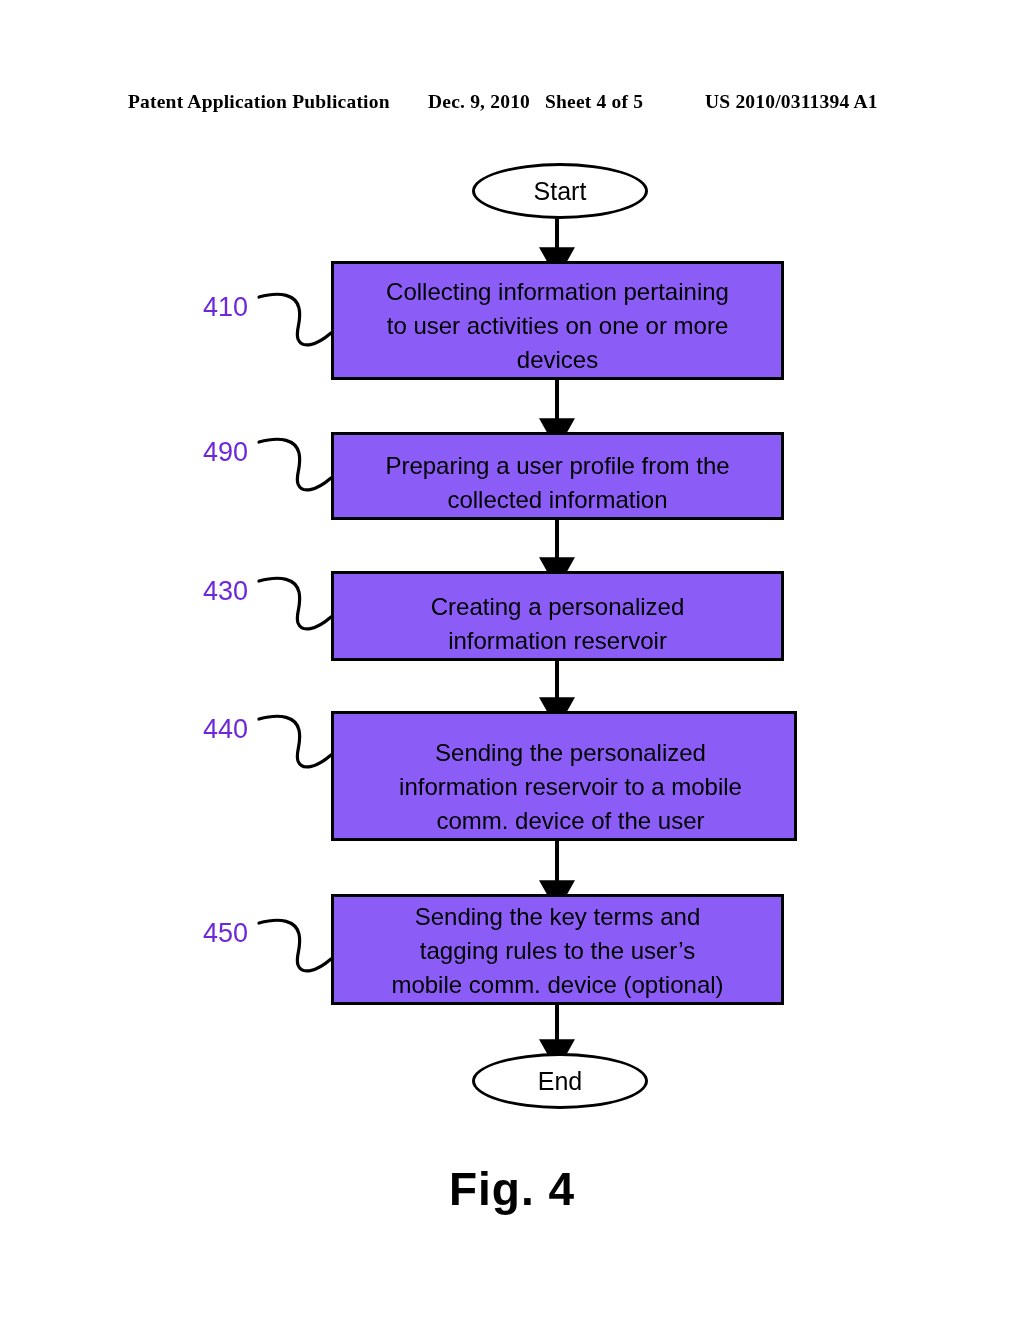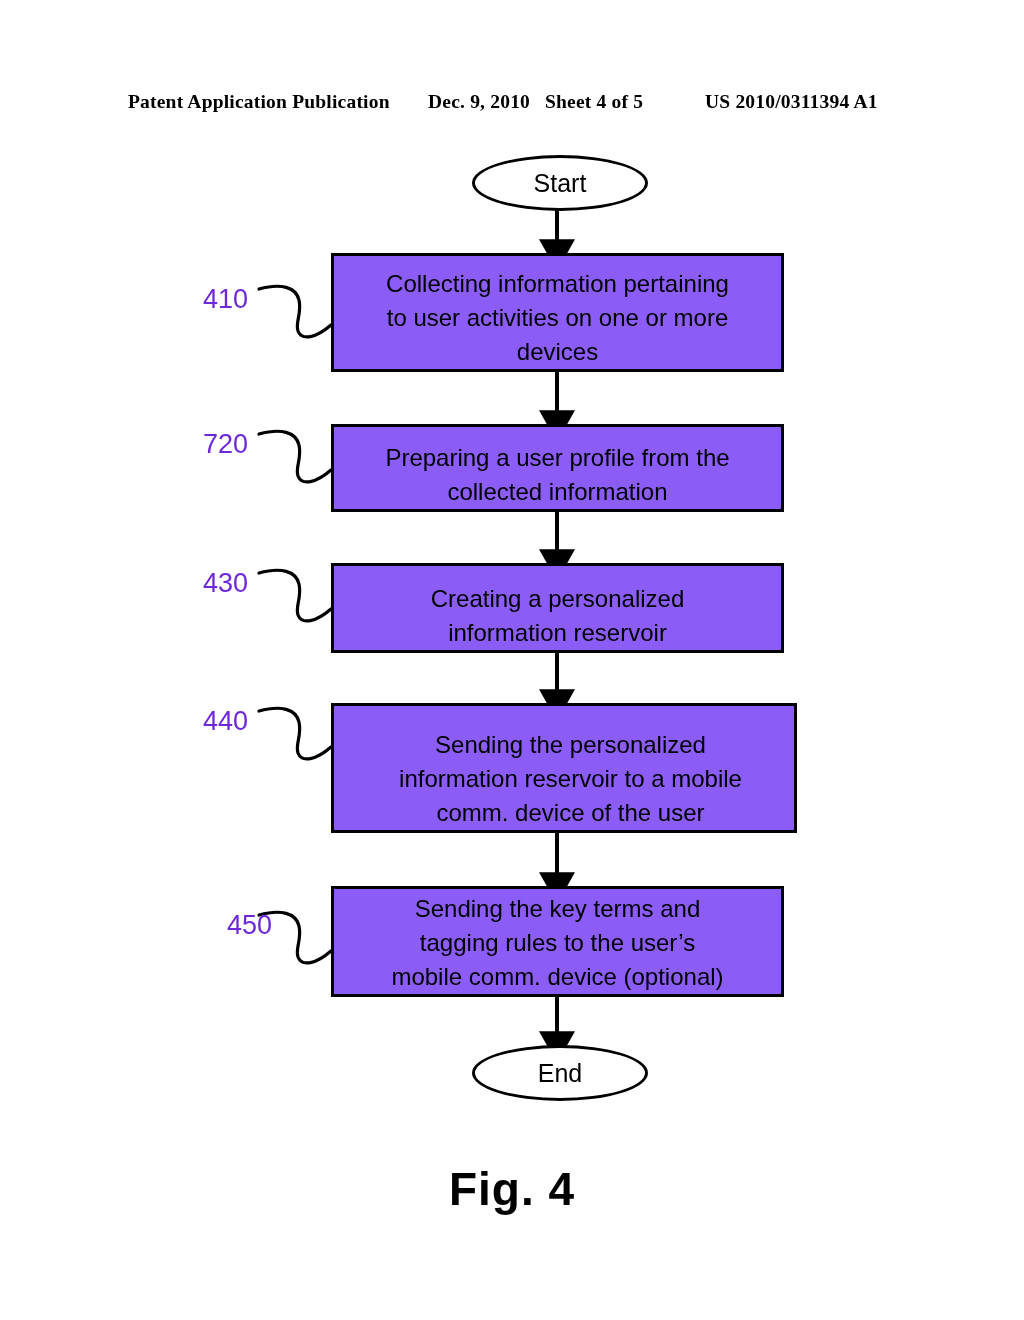--- a/index.html
+++ b/index.html
@@ -35,21 +35,21 @@
     line-height: 26px;
   }
   #hdr-publication { left: 128px; }
   #hdr-date        { left: 428px; }
   #hdr-sheet       { left: 545px; }
   #hdr-patnum      { left: 705px; text-align: right; }
 
   
   #flowchart {
     position: absolute;
-    top: 0;
+    top: 8px;
     left: 0;
     width: 1024px;
     height: 1024px;
   }
 
   
   .terminator {
     position: absolute;
     left: 472px;
     width: 170px;
@@ -102,21 +102,21 @@
     width: 56px;
     font-size: 27px;
     line-height: 27px;
     text-align: left;
     color: #6d28d9;
   }
   #ref-410 { top: 286px; }
   #ref-420 { top: 431px; }
   #ref-430 { top: 570px; }
   #ref-440 { top: 708px; }
-  #ref-450 { top: 912px; margin-left: 24px; }
+  #ref-450 { top: 912px; }
 
   
   #connectors {
     position: absolute;
     top: 0;
     left: 0;
     width: 1024px;
     height: 1320px;
     pointer-events: none;
   }
@@ -181,21 +181,21 @@
     <span class="box-text">Collecting information pertaining
 to user activities on one or more
 devices</span>
   </div>
   <span class="ref-num" id="ref-410">410</span>
 
   <div class="process-box" id="node-420">
     <span class="box-text">Preparing a user profile from the
 collected information</span>
   </div>
-  <span class="ref-num" id="ref-420">720</span>
+  <span class="ref-num" id="ref-420">490</span>
 
   <div class="process-box" id="node-430">
     <span class="box-text">Creating a personalized
 information reservoir</span>
   </div>
   <span class="ref-num" id="ref-430">430</span>
 
   <div class="process-box" id="node-440">
     <span class="box-text">Sending the personalized
 information reservoir to a mobile

